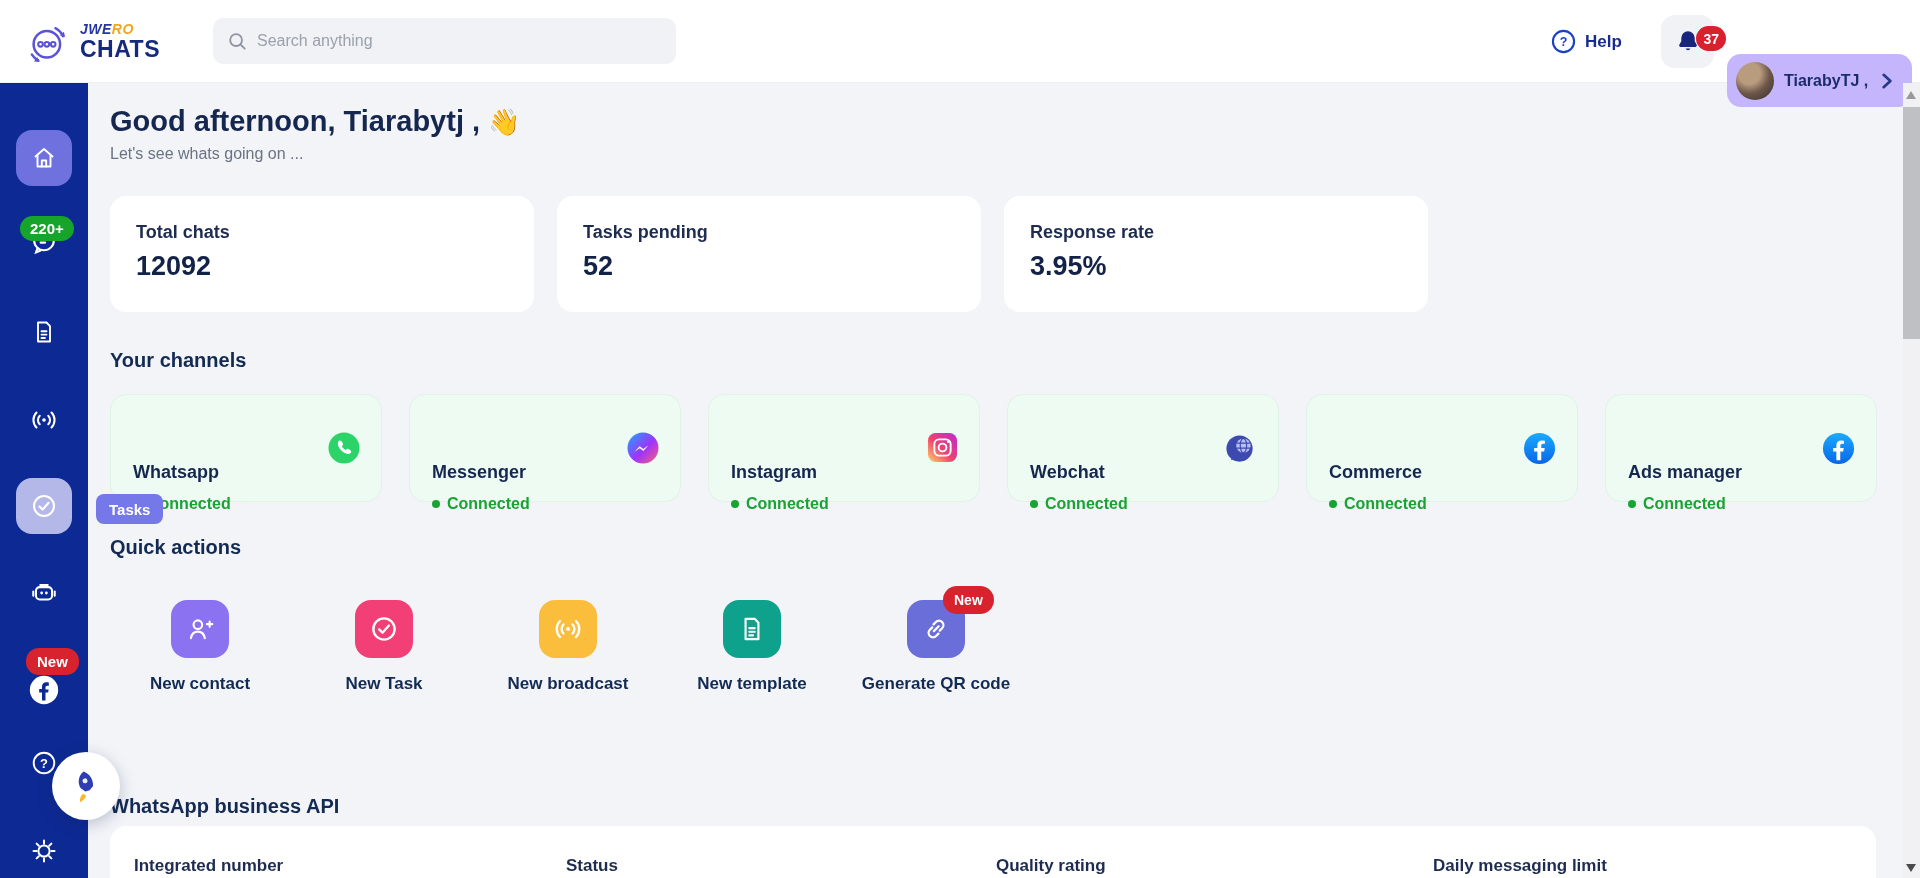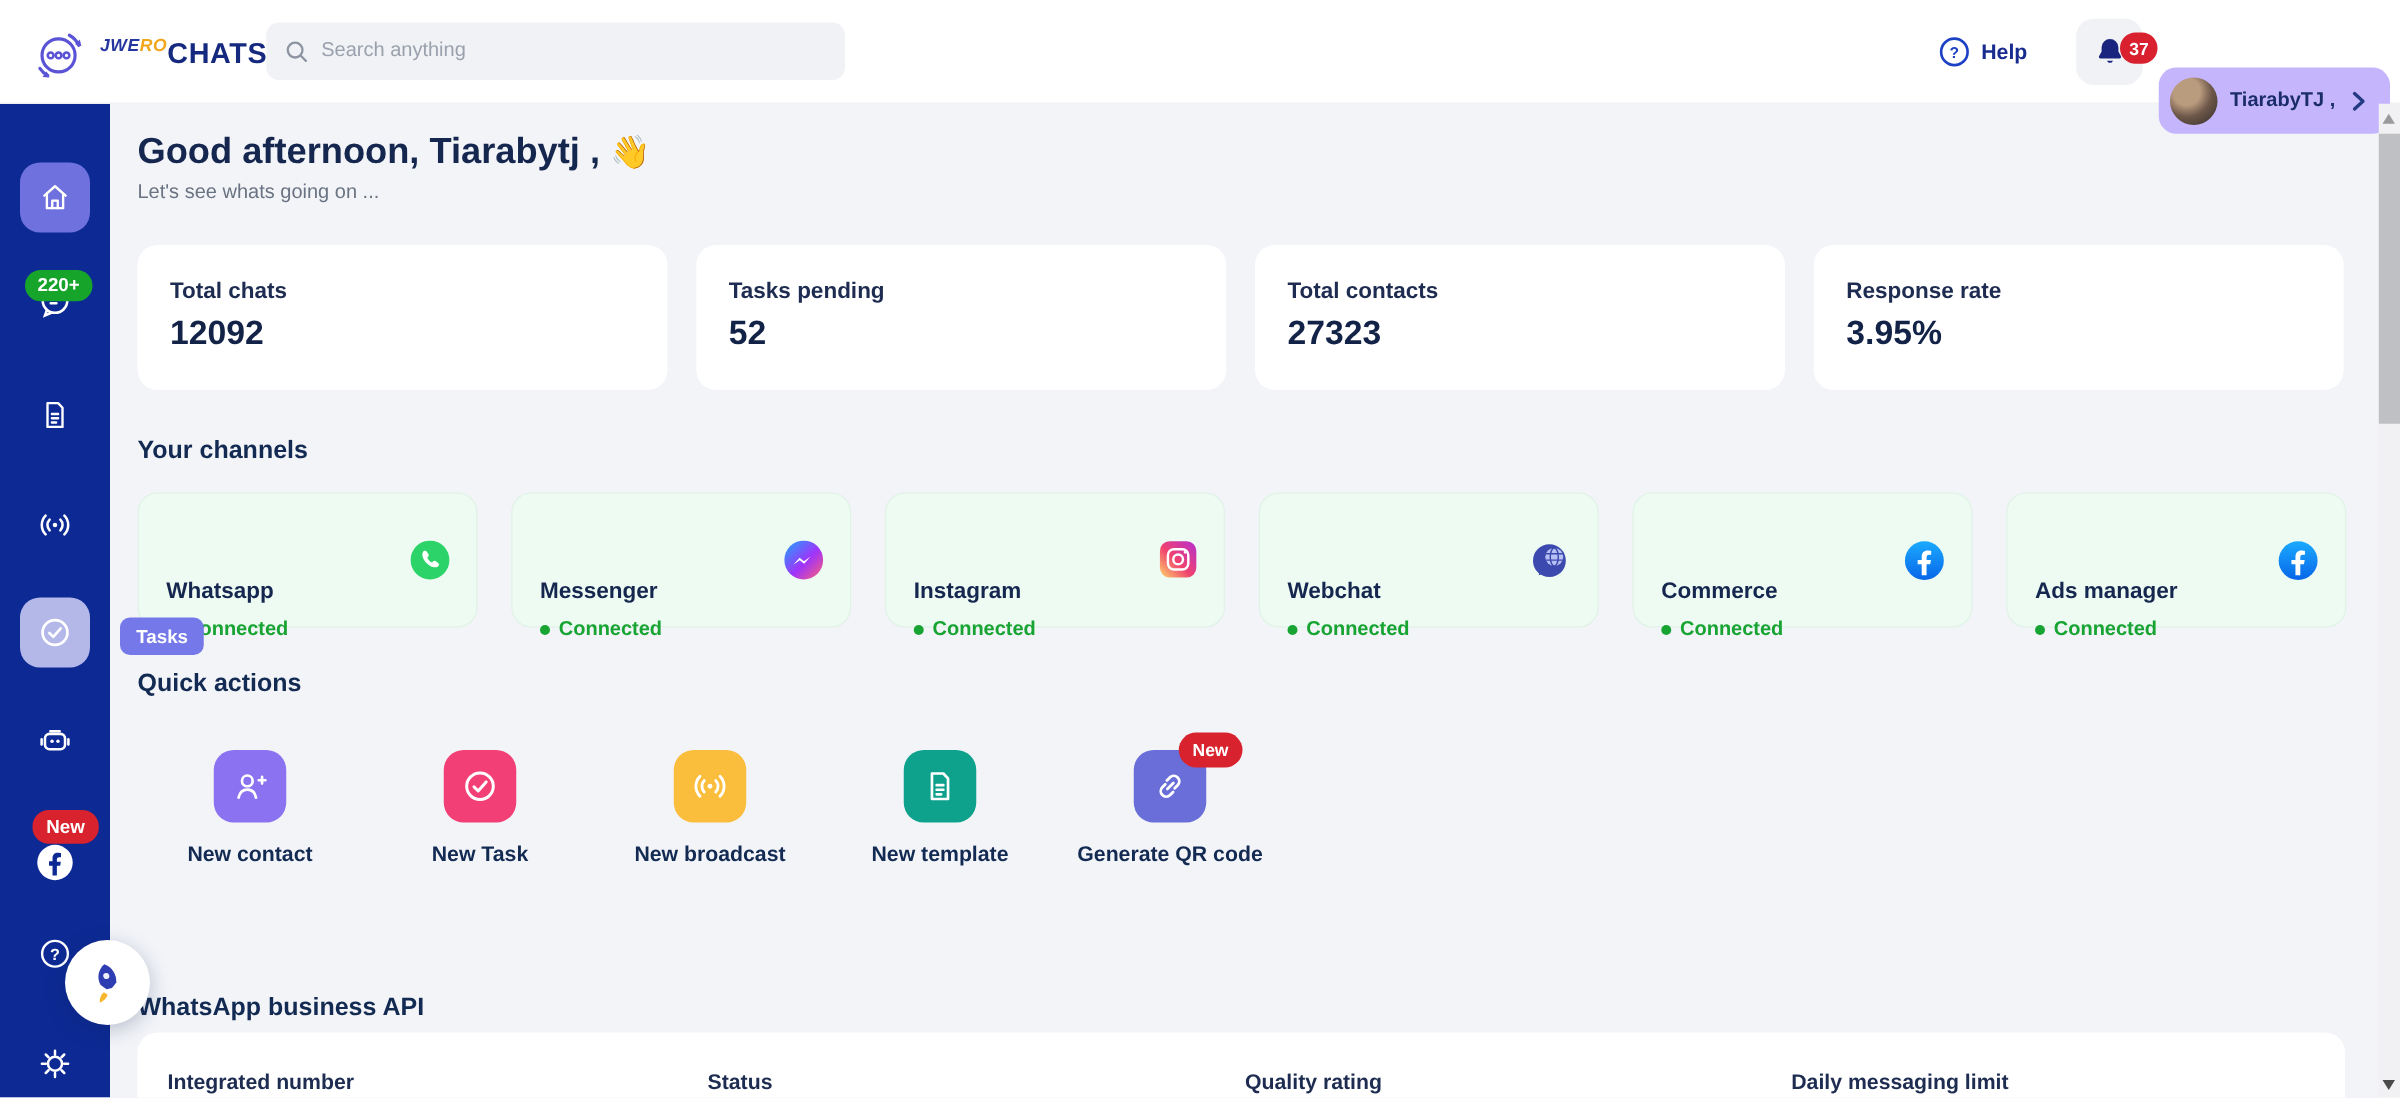--- a/index.html
+++ b/index.html
@@ -3,21 +3,21 @@
 <meta charset="utf-8">
 <style>
   * { margin:0; padding:0; box-sizing:border-box; }
   html,body { width:1920px; height:878px; overflow:hidden; }
   body { font-family:"Liberation Sans", sans-serif; background:#f2f4f8; color:#16274f; }
   .app { position:relative; width:1920px; height:878px; overflow:hidden; }
 
   
   .topbar { position:absolute; top:0; left:0; width:1920px; height:83px; background:#fff; border-bottom:1px solid #eef0f4; z-index:5; }
   .logo { position:absolute; left:24px; top:0; height:83px; display:flex; align-items:center; gap:8px; }
-  .logo-text { display:flex; flex-direction:row; line-height:1; }
+  .logo-text { display:flex; flex-direction:column; line-height:1; }
   .logo-line1 { font-size:14px; font-weight:800; font-style:italic; letter-spacing:.5px; }
   .logo-jwe { color:#2636a0; } .logo-ro { color:#f2a61c; }
   .logo-line2 { font-size:23px; font-weight:800; color:#15297f; letter-spacing:.5px; margin-top:2px; }
   .search { position:absolute; left:213px; top:18px; width:463px; height:46px; background:#f0f2f5; border-radius:10px; display:flex; align-items:center; padding:0 14px; gap:10px; }
   .search input { border:0; outline:0; background:transparent; font-size:16px; color:#374151; width:100%; font-family:"Liberation Sans",sans-serif; }
   .search input::placeholder { color:#9aa1ad; }
   .help-wrap { position:absolute; left:1551px; top:0; height:83px; display:flex; align-items:center; gap:9px; cursor:pointer; }
   .help-label { font-size:17px; font-weight:700; color:#182c8f; }
   .bell-btn { position:absolute; left:1661px; top:15px; width:53px; height:53px; background:#f1f2f5; border-radius:14px; display:flex; align-items:center; justify-content:center; cursor:pointer; }
   .bell-badge { position:absolute; top:-8px; right:-12px; min-width:29px; height:25px; background:#d8202e; color:#fff; border-radius:13px; font-size:14px; font-weight:700; display:flex; align-items:center; justify-content:center; padding:0 7px;margin-top:19px; }
@@ -289,24 +289,20 @@
     <div class="stats-row">
       <div class="stat-card">
         <div class="stat-label">Total chats</div>
         <div class="stat-value">12092</div>
       </div>
       <div class="stat-card">
         <div class="stat-label">Tasks pending</div>
         <div class="stat-value">52</div>
       </div>
       <div class="stat-card">
-        <div class="stat-label">Total contacts</div>
-        <div class="stat-value">27323</div>
-      </div>
-      <div class="stat-card">
         <div class="stat-label">Response rate</div>
         <div class="stat-value">3.95%</div>
       </div>
     </div>
 
     <div class="sec-title channels-title">Your channels</div>
     <div class="channels-row">
 
       <div class="channel-card">
         <div class="channel-name">Whatsapp</div>

